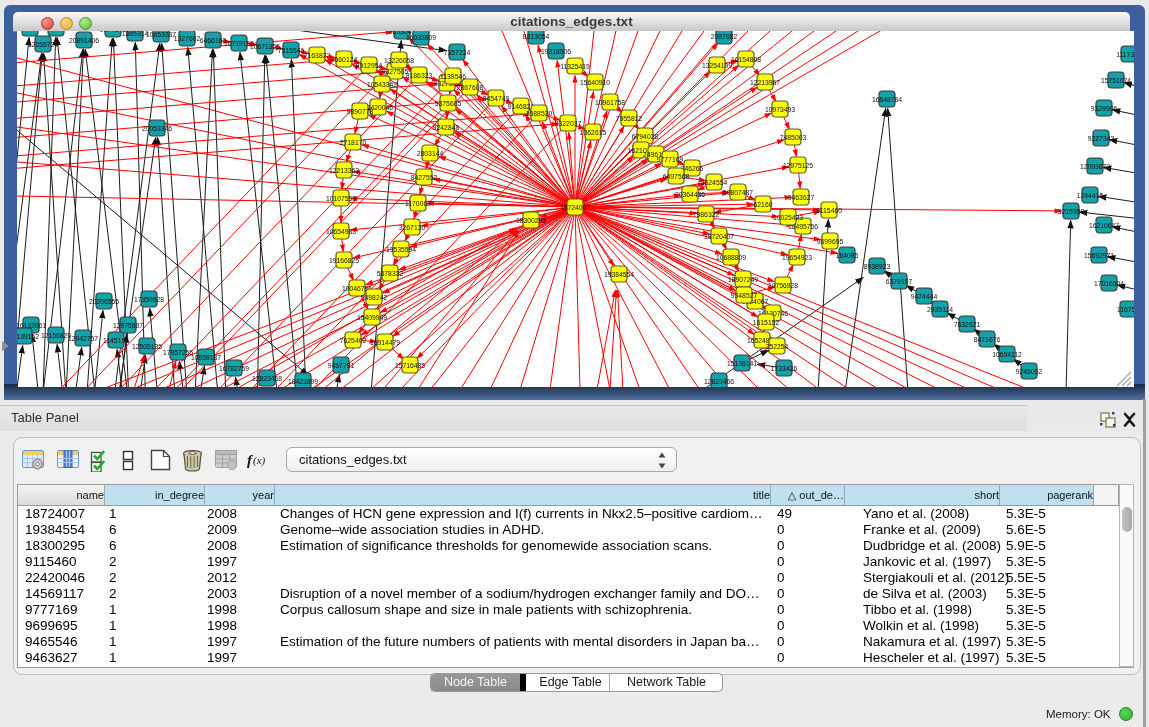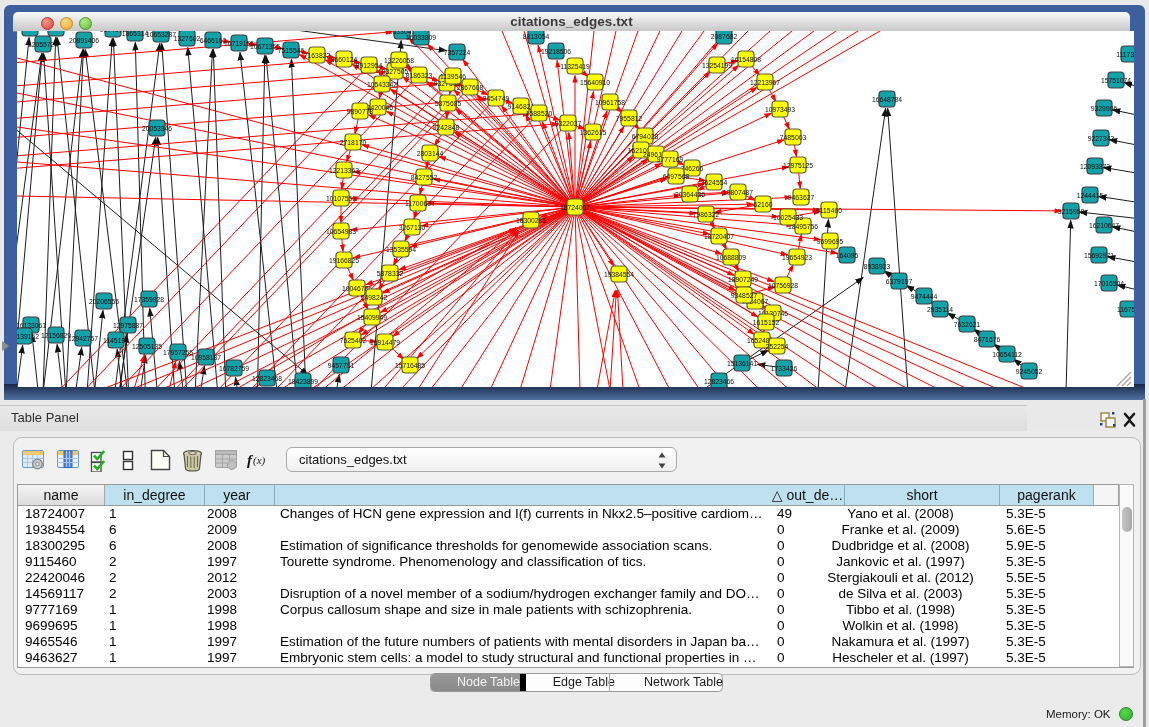--- a/index.html
+++ b/index.html
@@ -13,36 +13,36 @@
  border-top:1px solid #c5c5c5;border-bottom:1px solid #c9c9c9}
 #phdr .t{position:absolute;left:11px;top:4px;font-size:13px;color:#2e2e2e}
 #pbody{position:absolute;left:0;top:431px;width:1143px;height:296px;background:#ebebeb}
 #rline{position:absolute;left:1143px;top:399px;width:3px;height:328px;background:#9f9f9f}
 #container{position:absolute;left:13px;top:437px;width:1126px;height:236px;border:1px solid #bdbdbd;
  border-radius:9px;background:#f1f1f1}
 #dd{position:absolute;left:286px;top:447px;width:391px;height:25px;background:linear-gradient(#fff,#f0f0f0);
  border:1px solid #a9a9a9;border-radius:6px;box-sizing:border-box}
 #dd .txt{position:absolute;left:12px;top:4px;font-size:13px;color:#111}
 #tblhead{position:absolute;left:17px;top:483.5px;width:1102px;height:22px;background:#bfe0ef;border:1px solid #9a9a9a;box-sizing:border-box}
-.hc{position:absolute;top:0;height:20px;font-size:14px;color:#111;text-align:center;line-height:20px;
+.hc{position:absolute;top:0;height:20px;font-size:11px;color:#111;text-align:right;line-height:20px;
  border-right:1px solid #86aebe;box-sizing:border-box}
 #tblbody{position:absolute;left:17px;top:505.5px;width:1102px;height:161.5px;background:#fff;
  border-left:1px solid #9a9a9a;overflow:hidden}
 #tblright{position:absolute;left:1119px;top:483.5px;width:15px;height:183.5px;background:#fafafa;
  border:1px solid #b5b5b5;box-sizing:border-box}
 #thumb{position:absolute;left:1121.5px;top:507px;width:10px;height:25px;background:linear-gradient(90deg,#c6c6c6,#a8a8a8);border-radius:5px}
 #botline{position:absolute;left:17px;top:667px;width:1117px;height:1px;background:#9a9a9a}
 .trow{position:absolute;left:0;width:1102px;height:16.1px;font-size:13.5px;color:#000;white-space:nowrap}
 .trow span{position:absolute;top:0px}
 .c0{left:7px}.c1{left:91px}
 .c2{left:189px}.c3{left:262px;width:489px;overflow:hidden}.c4{left:759px}
-.c5{left:805px;width:155px;text-align:center}.c6{left:988px}
+.c5{left:845px;width:155px;text-align:left}.c6{left:988px}
 #tabs{position:absolute;left:430px;top:672.5px;width:293px;height:19.5px;border:1px solid #979797;
  border-radius:4.5px;background:#fdfdfd;box-sizing:border-box}
-.seg{position:absolute;top:0;height:17.5px;font-size:12.5px;line-height:17.5px;text-align:right;color:#1a1a1a}
+.seg{position:absolute;top:0;height:17.5px;font-size:12.5px;line-height:17.5px;text-align:center;color:#1a1a1a}
 #seg1{left:0;width:89px;background:linear-gradient(#989898,#8a8a8a);color:#f4f4f4;border-radius:3.5px 0 0 3.5px}
 #seg2{left:89px;width:89px;border-left:6px solid #000000}
 #seg3{left:178px;width:113px;border-left:1px solid #aaa}
 #mem{position:absolute;left:1046px;top:708px;font-size:11.5px;color:#1a1a1a}
 #memdot{position:absolute;left:1119px;top:707px;width:14px;height:14px;border-radius:50%;
  background:radial-gradient(circle at 40% 35%,#55d84e,#2cb32c);border:1px solid #2a7d2a;box-sizing:border-box}
 .icon{position:absolute;top:449px}
 </style></head>
 <body>
 <div id="win"></div>
@@ -975,57 +975,58 @@
     <span class="txt">citations_edges.txt</span>
  <svg width="12" height="17" viewBox="0 0 12 17" style="position:absolute;right:8px;top:4px">
   <path d="M6,0.5 L9.5,5.5 L2.5,5.5 z" fill="#444"></path>
   <path d="M6,16.5 L9.5,11.5 L2.5,11.5 z" fill="#444"></path>
  </svg>
 </div>
 <div id="tblhead">
   <div class="hc" style="left:0;width:87px;background:linear-gradient(#f4f4f4,#dcdcdc);border-right:1px solid #a8a8a8">name</div>
   <div class="hc" style="left:87px;width:100px">in_degree</div>
   <div class="hc" style="left:181.5px;width:75.5px">year</div>
+  <div class="hc" style="left:257px;width:496px">title</div>
   <div class="hc" style="left:753px;width:74px">△ out_de…</div>
   <div class="hc" style="left:827px;width:155px">short</div>
   <div class="hc" style="left:982px;width:94px">pagerank</div>
   <div class="hc" style="left:1076px;width:24px;border-right:none;background:#f5f5f5"></div>
 </div>
 <div id="tblbody">
 <div class="trow" style="top:0.0px">
       <span class="c0">18724007</span>
       <span class="c1">1</span>
       <span class="c2">2008</span>
       <span class="c3">Changes of HCN gene expression and I(f) currents in Nkx2.5–positive cardiom…</span>
       <span class="c4">49</span>
       <span class="c5">Yano et al. (2008)</span>
       <span class="c6">5.3E-5</span>
     </div>
 <div class="trow" style="top:16.1px">
       <span class="c0">19384554</span>
       <span class="c1">6</span>
       <span class="c2">2009</span>
+      <span class="c3">Genome–wide association studies in ADHD.</span>
       <span class="c4">0</span>
       <span class="c5">Franke et al. (2009)</span>
       <span class="c6">5.6E-5</span>
     </div>
 <div class="trow" style="top:32.2px">
       <span class="c0">18300295</span>
       <span class="c1">6</span>
       <span class="c2">2008</span>
       <span class="c3">Estimation of significance thresholds for genomewide association scans.</span>
       <span class="c4">0</span>
       <span class="c5">Dudbridge et al. (2008)</span>
       <span class="c6">5.9E-5</span>
     </div>
 <div class="trow" style="top:48.3px">
       <span class="c0">9115460</span>
       <span class="c1">2</span>
       <span class="c2">1997</span>
-      <span class="c3">Tourette syndrome. Phenomenology and classification of tics.</span>
       <span class="c4">0</span>
       <span class="c5">Jankovic et al. (1997)</span>
       <span class="c6">5.3E-5</span>
     </div>
 <div class="trow" style="top:64.4px">
       <span class="c0">22420046</span>
       <span class="c1">2</span>
       <span class="c2">2012</span>
       <span class="c4">0</span>
       <span class="c5">Stergiakouli et al. (2012)</span>
@@ -1063,21 +1064,20 @@
       <span class="c2">1997</span>
       <span class="c3">Estimation of the future numbers of patients with mental disorders in Japan ba…</span>
       <span class="c4">0</span>
       <span class="c5">Nakamura et al. (1997)</span>
       <span class="c6">5.3E-5</span>
     </div>
 <div class="trow" style="top:144.9px">
       <span class="c0">9463627</span>
       <span class="c1">1</span>
       <span class="c2">1997</span>
-      <span class="c3">Embryonic stem cells: a model to study structural and functional properties in …</span>
       <span class="c4">0</span>
       <span class="c5">Hescheler et al. (1997)</span>
       <span class="c6">5.3E-5</span>
     </div>
 </div>
 <div id="botline"></div>
 <div id="tblright"></div>
 <div id="thumb"></div>
 <div id="tabs">
   <div class="seg" id="seg1">Node Table</div>

